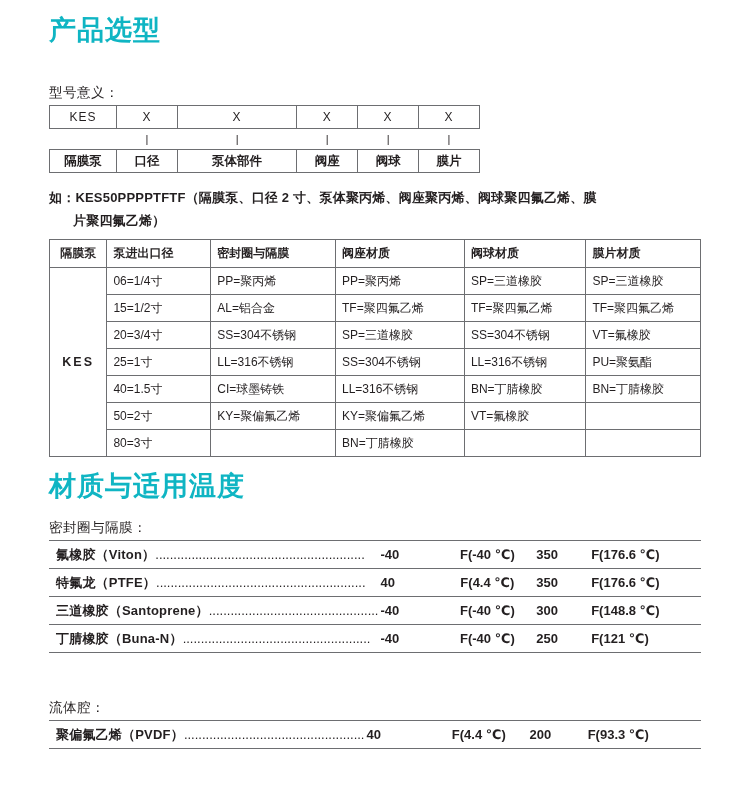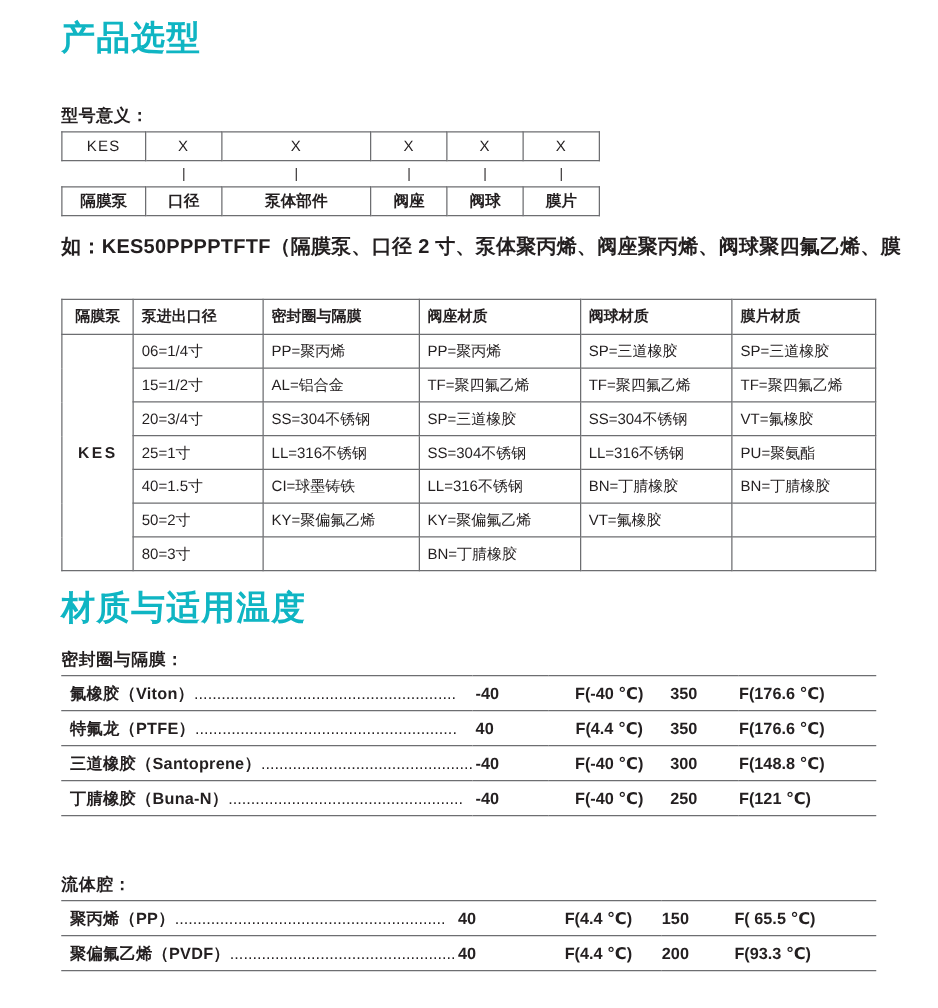--- a/index.html
+++ b/index.html
@@ -29,21 +29,21 @@
     font-weight: bold;
     letter-spacing: 1px;
     margin: 0;
   }
   #title-1 { position: absolute; left: 49px; top: 12px; }
   #title-2 { position: absolute; left: 49px; top: 468px; }
 
   
   .sub-label {
     font-size: 13.5px;
-    font-weight: bold;
+    font-weight: normal;
     color: #231f20;
     letter-spacing: .5px;
   }
   #label-model   { position: absolute; left: 49px; top: 84px; }
   #label-seal    { position: absolute; left: 49px; top: 519px; }
   #label-fluid   { position: absolute; left: 49px; top: 699px; }
 
   
   table {
     border-collapse: collapse;
@@ -83,21 +83,21 @@
   }
   #model-table tr.row-bar td:first-child { border: none; }
   #model-table tr.row-names td { font-size: 12.5px; font-weight: bold; }
 
   
   #example-line {
     position: absolute;
     left: 49px;
     top: 186px;
     width: 680px;
-    font-size: 16px;
+    font-size: 13px;
     font-weight: bold;
     line-height: 23px;
     letter-spacing: .2px;
   }
   #example-line .indent2 { display: block; padding-left: 24px; }
 
   
   #spec-table {
     position: absolute;
     left: 49px;
@@ -189,20 +189,21 @@
         <td>泵体部件</td>
         <td>阀座</td>
         <td>阀球</td>
         <td>膜片</td>
       </tr>
     </tbody>
   </table>
 
   <div id="example-line">
     <span>如：KES50PPPPTFTF（隔膜泵、口径 2 寸、泵体聚丙烯、阀座聚丙烯、阀球聚四氟乙烯、膜</span>
+    <span class="indent2">片聚四氟乙烯）</span>
   </div>
 
   <table id="spec-table">
     <thead>
       <tr>
         <td class="col0">隔膜泵</td>
         <td class="col1">泵进出口径</td>
         <td class="col2">密封圈与隔膜</td>
         <td class="col3">阀座材质</td>
         <td class="col4">阀球材质</td>
@@ -298,27 +299,20 @@
         <td class="v4">F(121    ℃)</td>
       </tr>
     </tbody>
   </table>
 
   <div class="sub-label" id="label-fluid">流体腔：</div>
 
   <table class="temp-table" id="fluid-table">
     <tbody>
       <tr>
-        <td class="name"><span>聚丙烯（PP）</span><span class="dots">............................................................</span></td>
-        <td class="v1">40</td>
-        <td class="v2">F(4.4    ℃)</td>
-        <td class="v3">150</td>
-        <td class="v4">F( 65.5  ℃)</td>
-      </tr>
-      <tr>
         <td class="name"><span>聚偏氟乙烯（PVDF）</span><span class="dots">..................................................</span></td>
         <td class="v1">40</td>
         <td class="v2">F(4.4    ℃)</td>
         <td class="v3">200</td>
         <td class="v4">F(93.3   ℃)</td>
       </tr>
     </tbody>
   </table>
 
 </div>

